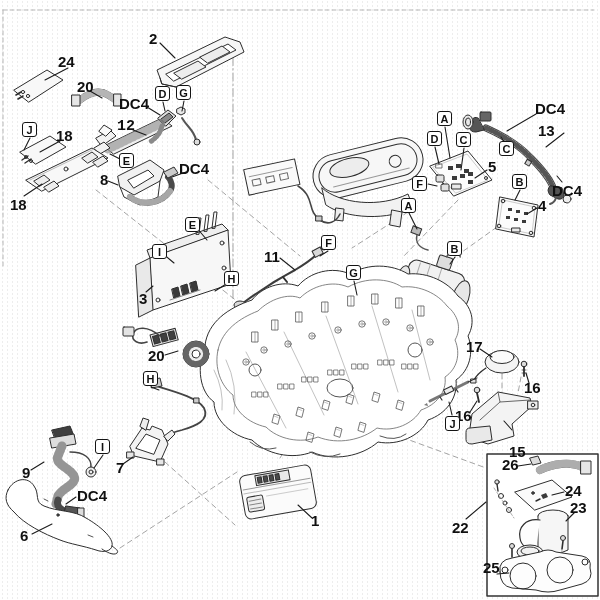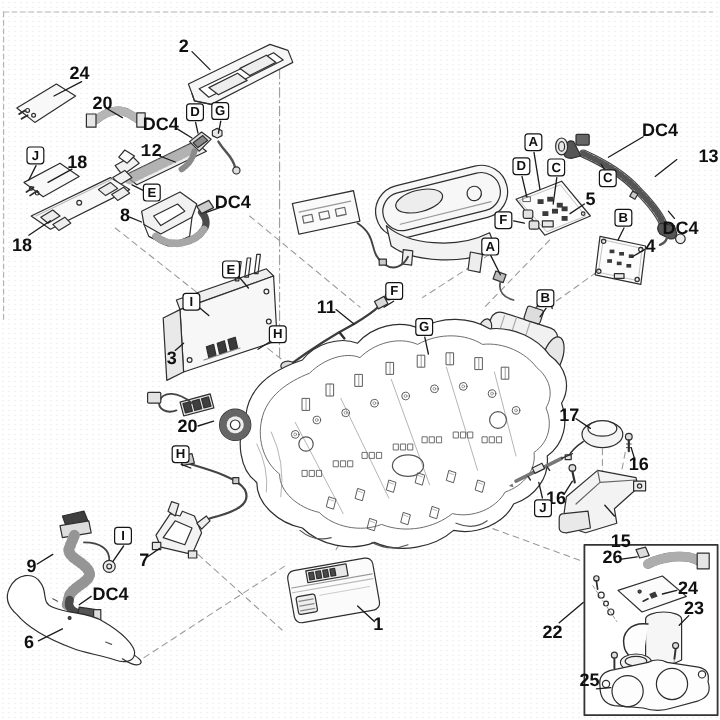--- a/index.html
+++ b/index.html
@@ -494,21 +494,21 @@
       <div class="num-label" style="left: 139px; top: 291px;">3</div>
       <div class="num-label" style="left: 264px; top: 249px;">11</div>
       <div class="num-label" style="left: 148px; top: 348px;">20</div>
       <div class="num-label" style="left: 22px; top: 465px;">9</div>
       <div class="num-label" style="left: 77px; top: 488px;">DC4</div>
       <div class="num-label" style="left: 20px; top: 528px;">6</div>
       <div class="num-label" style="left: 116px; top: 460px;">7</div>
       <div class="num-label" style="left: 311px; top: 513px;">1</div>
       <div class="num-label" style="left: 488px; top: 159px;">5</div>
       <div class="num-label" style="left: 538px; top: 198px;">4</div>
-      <div class="num-label" style="left: 538px; top: 123px; margin-left: 44px;">13</div>
+      <div class="num-label" style="left: 538px; top: 123px;">13</div>
       <div class="num-label" style="left: 535px; top: 101px;">DC4</div>
       <div class="num-label" style="left: 552px; top: 183px;">DC4</div>
       <div class="num-label" style="left: 466px; top: 339px;">17</div>
       <div class="num-label" style="left: 524px; top: 380px;">16</div>
       <div class="num-label" style="left: 455px; top: 408px;">16</div>
       <div class="num-label" style="left: 509px; top: 428px; margin-top: 16px;">15</div>
       <div class="num-label" style="left: 452px; top: 520px;">22</div>
       <div class="num-label" style="left: 502px; top: 457px;">26</div>
       <div class="num-label" style="left: 565px; top: 483px;">24</div>
       <div class="num-label" style="left: 570px; top: 500px;">23</div>

